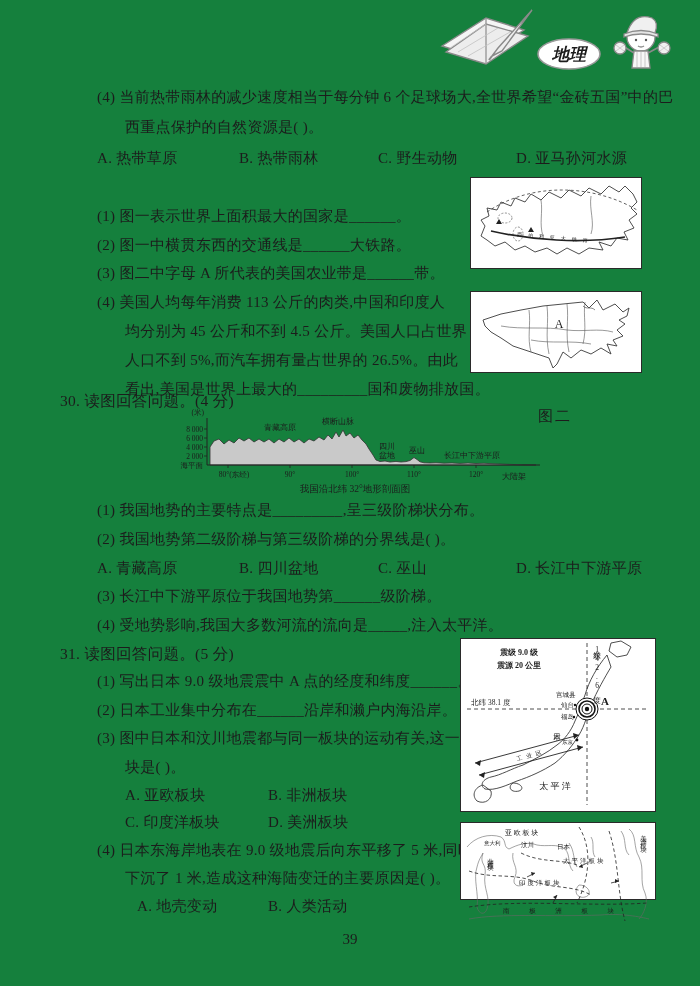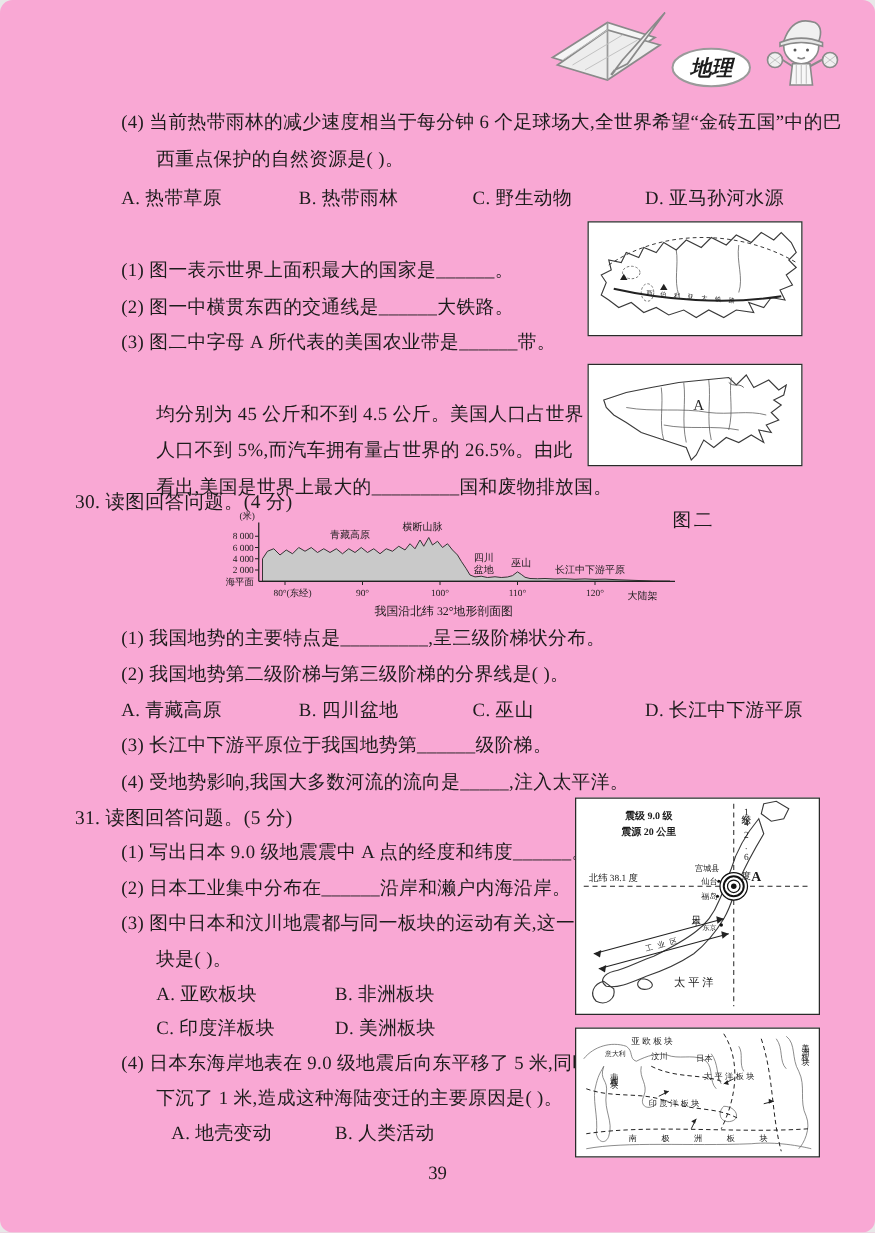--- a/index.html
+++ b/index.html
@@ -1,21 +1,20 @@
 <!DOCTYPE html>
 <html><head>
 <meta charset="utf-8">
 <style>
   html,body { margin:0; padding:0; background:#e8e8e8; }
   .page {
     position:relative; width:700px; height:986px; margin:0 auto;
-    background:#f9a8d4; overflow:hidden;
+    background:#15803d; overflow:hidden;
     font-family:"Liberation Serif","DejaVu Serif",serif;
     color:#1c1c1c;
-    border-radius:10px;
   }
   .line { position:absolute; font-size:15px; white-space:nowrap; letter-spacing:0.3px; }
   .qtitle { font-size:15.5px; }
   .fig-box { position:absolute; border:1.3px solid #2a2a2a; background:#fff; box-sizing:border-box; }
   .fig-caption { position:absolute; font-size:15px; letter-spacing:2px;margin-top:32px; }
   .pagenum { position:absolute; width:700px; text-align:center; font-size:15px; }
   svg text { font-family:"Liberation Serif","DejaVu Serif",serif; fill:#1c1c1c; }
   .vtext { writing-mode:vertical-rl; text-orientation:upright; }
 </style>
 </head>
@@ -58,20 +57,21 @@
   <div class="line" style="left:97px;top:88px;">(4) 当前热带雨林的减少速度相当于每分钟 6 个足球场大,全世界希望“金砖五国”中的巴</div>
   <div class="line" style="left:125px;top:118px;">西重点保护的自然资源是(        )。</div>
   <div class="line" style="left:97px;top:149px;">A. 热带草原</div>
   <div class="line" style="left:239px;top:149px;">B. 热带雨林</div>
   <div class="line" style="left:378px;top:149px;">C. 野生动物</div>
   <div class="line" style="left:516px;top:149px;">D. 亚马孙河水源</div>
 
   <div class="line" style="left:97px;top:207px;">(1) 图一表示世界上面积最大的国家是______。</div>
   <div class="line" style="left:97px;top:236px;">(2) 图一中横贯东西的交通线是______大铁路。</div>
   <div class="line" style="left:97px;top:264px;">(3) 图二中字母 A 所代表的美国农业带是______带。</div>
+  <div class="line" style="left:97px;top:293px;">(4) 美国人均每年消费 113 公斤的肉类,中国和印度人</div>
   <div class="line" style="left:125px;top:322px;">均分别为 45 公斤和不到 4.5 公斤。美国人口占世界</div>
   <div class="line" style="left:125px;top:351px;">人口不到 5%,而汽车拥有量占世界的 26.5%。由此</div>
   <div class="line" style="left:125px;top:380px;">看出,美国是世界上最大的_________国和废物排放国。</div>
 
   <div class="fig-box" style="left:470px;top:177px;width:172px;height:92px;">
     <svg width="169" height="89" viewBox="0 0 169 89">
       <path fill="none" stroke="#3a3a3a" stroke-width="0.9" d="M10,58 L14,48 10,42 18,38 16,30 26,32 30,24 40,28 44,20 54,24 60,16 70,22 78,14 90,20 98,12 110,18 118,10 130,16 138,8 148,14 154,8 162,16 166,24 160,30 166,36 158,42 163,50 153,54 157,62 146,60 140,68 128,64 132,72 118,70 108,76 96,70 86,76 76,70 64,74 54,68 44,72 34,64 24,68 16,62 Z"></path>
       <path fill="none" stroke="#3a3a3a" stroke-width="0.8" stroke-dasharray="3,2.5" d="M16,34 C60,4 122,6 166,32"></path>
       <path fill="none" stroke="#555" stroke-width="0.6" d="M70,22 C72,34 68,46 72,58"></path>
       <path fill="none" stroke="#555" stroke-width="0.6" d="M120,18 C118,32 124,44 120,56"></path>
@@ -196,21 +196,21 @@
         <polygon points="18,136 24,133 23,139" fill="#222" stroke="none"></polygon>
         <polygon points="122,108 116,106 117,112" fill="#222" stroke="none"></polygon>
       </g>
       <text x="56" y="122" font-size="6" letter-spacing="4" transform="rotate(-15 56 122)">工业区</text>
       <circle cx="116" cy="101" r="1.4" fill="#111"></circle>
       <text x="101" y="105" font-size="5.5">东京</text>
       <text x="94" y="150" text-anchor="middle" font-size="9">太 平 洋</text>
     </svg>
   </div>
 
-  <div class="fig-box" style="left:460px;top:822px;width:196px;height:104px;">
+  <div class="fig-box" style="left:460px;top:822px;width:196px;height:78px;">
     <svg width="193" height="103" viewBox="0 0 193 103">
       <g fill="none" stroke="#666" stroke-width="0.6">
         <path d="M6,24 C14,14 28,10 40,14 C46,18 42,24 48,26 C56,22 66,18 76,22 C86,24 96,20 104,26"></path>
         <path d="M22,30 C18,42 26,40 24,52 C22,66 30,74 26,86 C24,92 18,92 16,84 C18,70 12,56 16,44 C18,36 20,34 22,30 Z"></path>
         <path d="M52,30 C50,40 58,44 54,54 C50,62 58,66 64,60"></path>
         <path d="M104,26 C110,32 106,42 112,48"></path>
         <path d="M108,20 C114,28 112,38 116,44"></path>
         <path d="M118,62 C112,68 116,76 124,74 C132,72 128,62 118,62 Z"></path>
         <path d="M168,6 C176,12 172,24 178,34 C184,46 178,58 184,70 C188,80 182,92 178,96"></path>
         <path d="M160,8 C166,16 162,26 168,32"></path>

